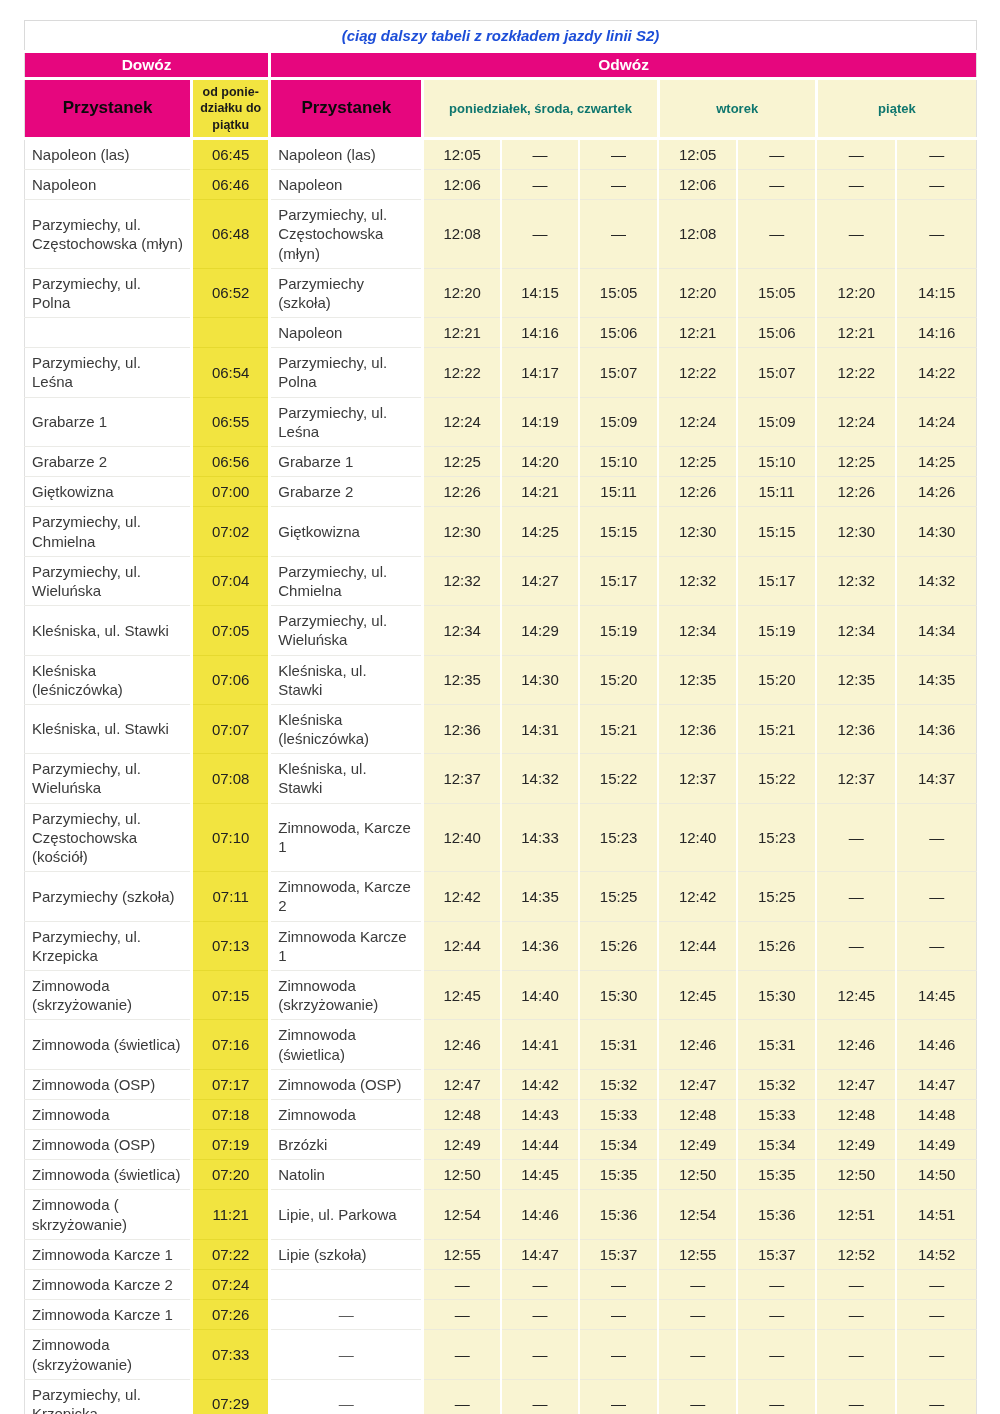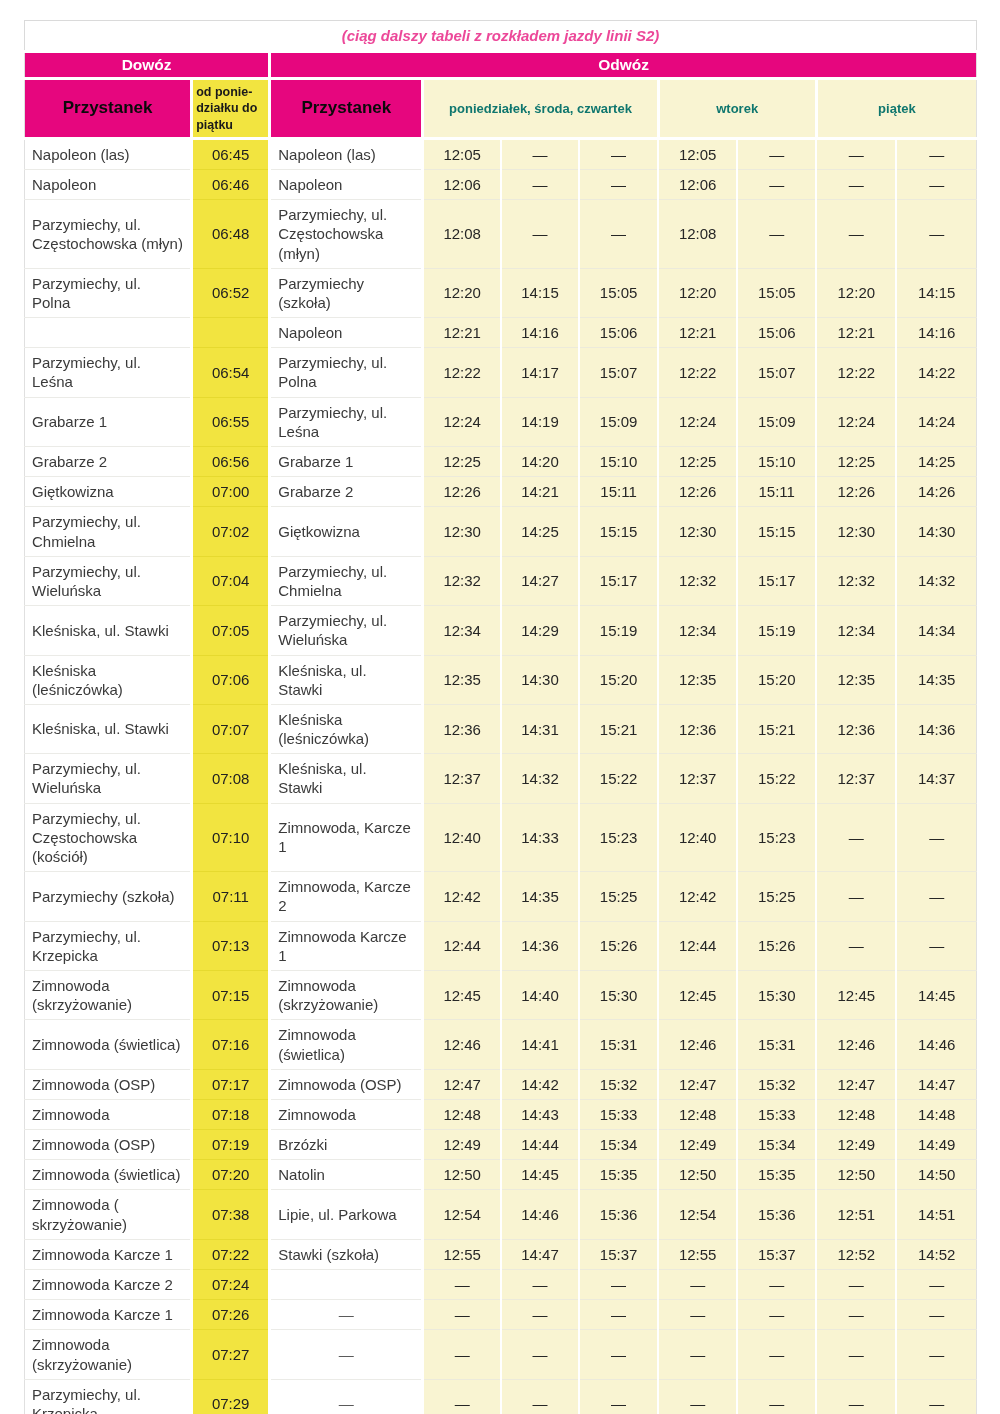--- a/index.html
+++ b/index.html
@@ -3,35 +3,35 @@
 <meta charset="utf-8">
 <style>
   html,body { margin:0; padding:0; background:#ffffff; }
   body { width:1000px; font-family:"Liberation Sans", sans-serif; }
   .wrap { padding:20px 22px 24px 24px; }
   table.tt { border-collapse:collapse; table-layout:fixed; width:953px; border:1px solid #e0e0e0; }
   td { vertical-align:middle; }
 
   
   td.title { border:1px solid #dadada; border-bottom:none; background:#fff;
-             font-size:15px; font-weight:bold; font-style:italic; color:#ec4899;
+             font-size:15px; font-weight:bold; font-style:italic; color:#1d4ed8;
              text-align:center; padding:6px 4px; }
 
   
   td.hsec { background:var(--magenta); color:#ffffff; font-weight:bold; font-size:15.5px;
             text-align:center; padding:3px 4px; border:3px solid #ffffff; }
   td.hsec.first { border-left:none; }
   td.hsec.last  { border-right:none; }
 
   
   td.hstop { background:var(--magenta); color:#0a0a0a; font-weight:bold; font-size:17px;
              text-align:center; padding:6px 8px; border:3px solid #ffffff; }
   td.hstop.first { border-left:none; }
   td.hytime { background:var(--yellow); color:#1a1a1a; font-weight:bold; font-size:12.5px;
-              padding:4px 3px; border:3px solid #ffffff; line-height:1.3; }
+              text-align:center; padding:4px 3px; border:3px solid #ffffff; line-height:1.3; }
   td.hday { background:var(--cream); color:#0f766e; font-weight:bold; font-size:13px;
             text-align:center; padding:4px 2px; border:3px solid #ffffff; }
   td.hday.last { border-right:none;margin-left:30px; }
 
   
   td.stop1 { background:#ffffff; color:#3a3a3a; font-size:15px; line-height:1.28;
              text-align:left; padding:5px 7px;
              border-top:1px solid #ebebe7; border-bottom:1px solid #ebebe7;
              border-right:3px solid #ffffff; }
   td.ytime { background:var(--yellow); color:#212121; font-size:15px; text-align:center;
@@ -365,34 +365,34 @@
           <td class="ctime">12:50</td>
           <td class="ctime">14:45</td>
           <td class="ctime">15:35</td>
           <td class="ctime">12:50</td>
           <td class="ctime">15:35</td>
           <td class="ctime">12:50</td>
           <td class="ctime last">14:50</td>
         </tr>
         <tr>
           <td class="stop1">Zimnowoda ( skrzyżowanie)</td>
-          <td class="ytime">07:38</td>
+          <td class="ytime">11:21</td>
           <td class="stop2">Lipie, ul. Parkowa</td>
           <td class="ctime">12:54</td>
           <td class="ctime">14:46</td>
           <td class="ctime">15:36</td>
           <td class="ctime">12:54</td>
           <td class="ctime">15:36</td>
           <td class="ctime">12:51</td>
           <td class="ctime last">14:51</td>
         </tr>
         <tr>
           <td class="stop1">Zimnowoda Karcze 1</td>
           <td class="ytime">07:22</td>
-          <td class="stop2">Stawki (szkoła)</td>
+          <td class="stop2">Lipie (szkoła)</td>
           <td class="ctime">12:55</td>
           <td class="ctime">14:47</td>
           <td class="ctime">15:37</td>
           <td class="ctime">12:55</td>
           <td class="ctime">15:37</td>
           <td class="ctime">12:52</td>
           <td class="ctime last">14:52</td>
         </tr>
         <tr>
           <td class="stop1">Zimnowoda Karcze 2</td>
@@ -413,21 +413,21 @@
           <td class="ctime dashtxt">—</td>
           <td class="ctime dashtxt">—</td>
           <td class="ctime dashtxt">—</td>
           <td class="ctime dashtxt">—</td>
           <td class="ctime dashtxt">—</td>
           <td class="ctime dashtxt">—</td>
           <td class="ctime last dashtxt">—</td>
         </tr>
         <tr>
           <td class="stop1">Zimnowoda (skrzyżowanie)</td>
-          <td class="ytime">07:27</td>
+          <td class="ytime">07:33</td>
           <td class="stop2 dash">—</td>
           <td class="ctime dashtxt">—</td>
           <td class="ctime dashtxt">—</td>
           <td class="ctime dashtxt">—</td>
           <td class="ctime dashtxt">—</td>
           <td class="ctime dashtxt">—</td>
           <td class="ctime dashtxt">—</td>
           <td class="ctime last dashtxt">—</td>
         </tr>
         <tr>

